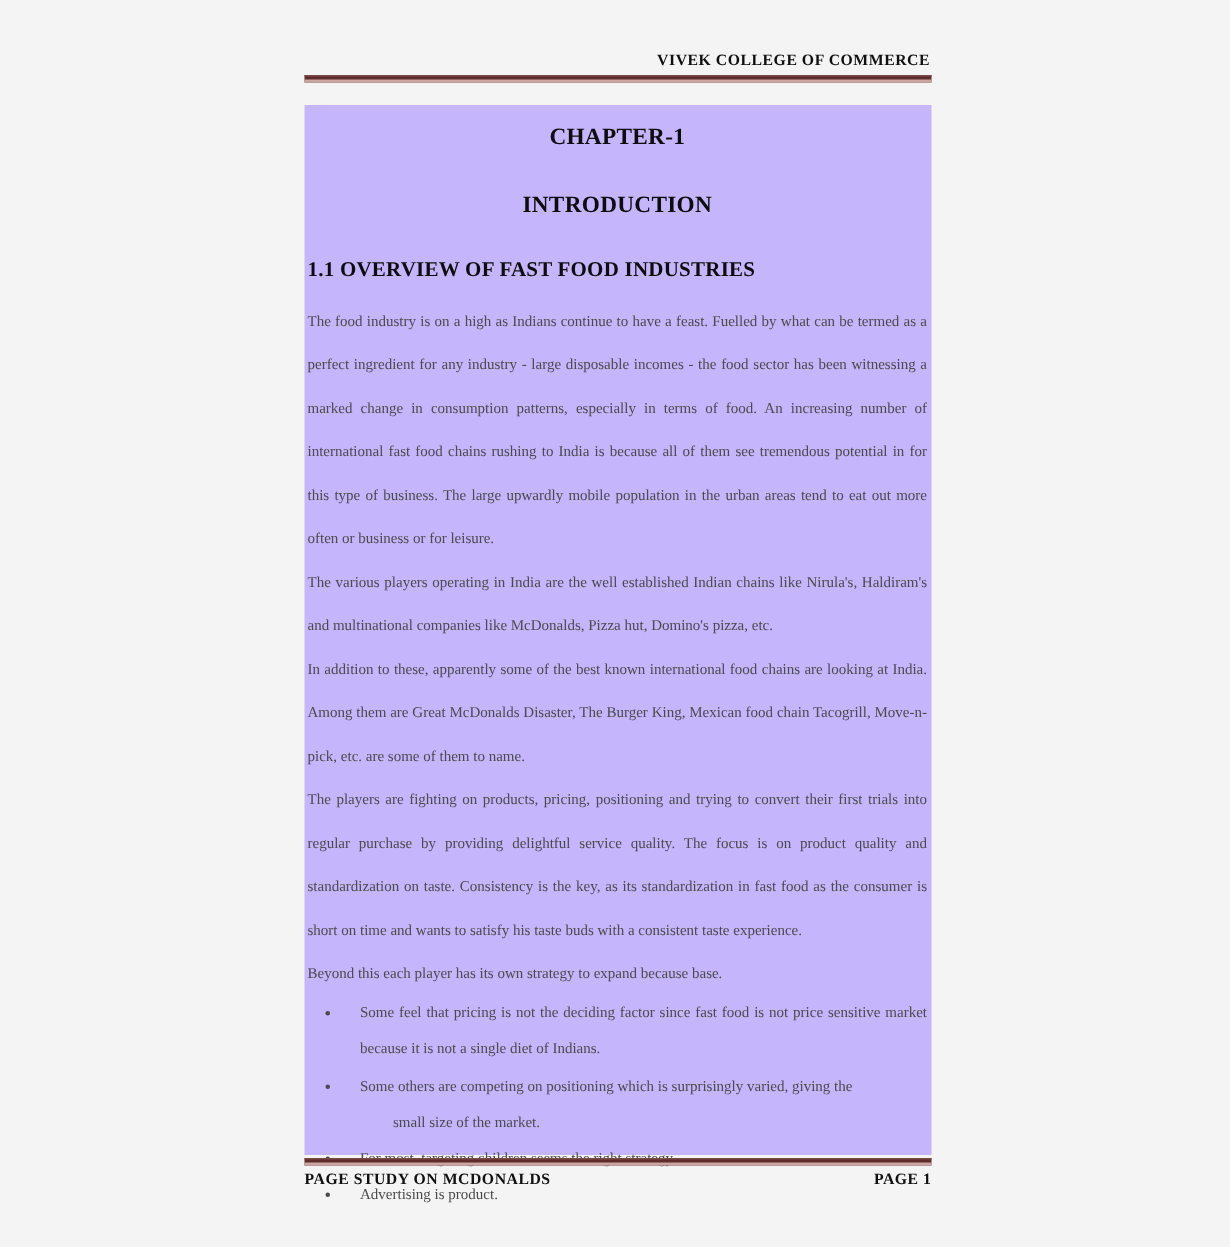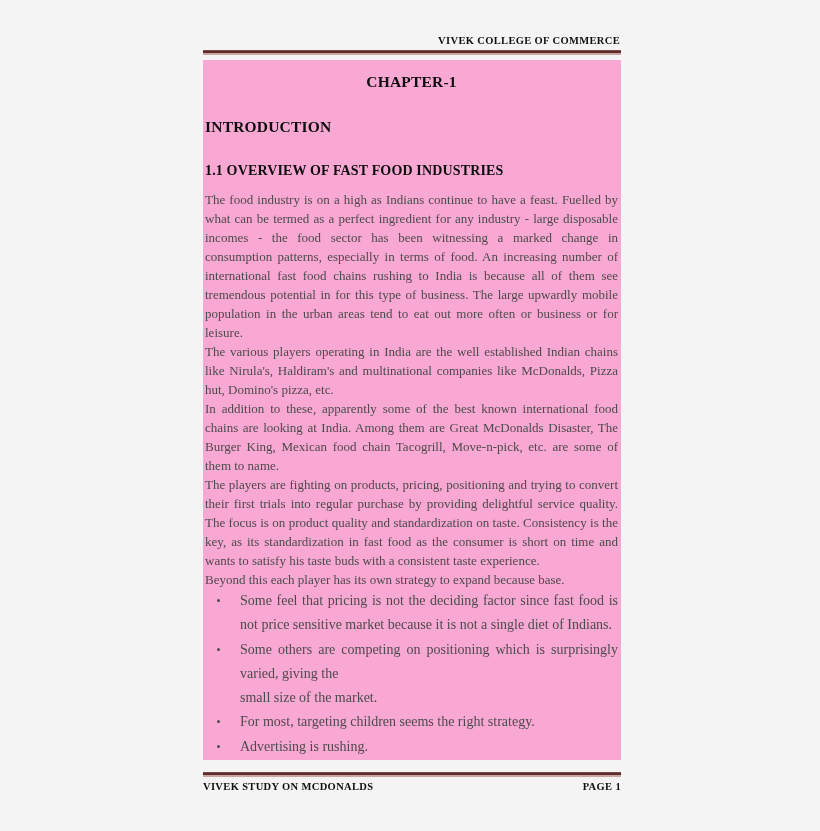--- a/index.html
+++ b/index.html
@@ -42,97 +42,99 @@
     background: #5e2c2c;
     border-top: 1px solid #7a4a46;
     border-bottom: 2px solid #c9a6a2;
     box-sizing: border-box;
   }
 
   
   .sheet {
     position: absolute;
     left: 203px;
-    top: 60px;
+    top: 70px;
     width: 418px;
     height: 700px;
-    background: #f9a8d4;
+    background: #c4b5fd;
   }
   .sheet-inner {
     padding: 0 3px 0 2px;
   }
 
   
   .chapter-heading {
     text-align: center;
     font-weight: bold;
     font-size: 15.5px;
     color: #0d0d0d;
     margin: 0;
     padding-top: 13px;
     letter-spacing: 0.2px;
   }
   .intro-heading {
+    text-align: center;
     font-weight: bold;
     font-size: 15.5px;
     color: #0d0d0d;
     margin: 0;
     padding-top: 27px;
     letter-spacing: 0.2px;
   }
   .section-heading {
     font-weight: bold;
     font-size: 14px;
     color: #0d0d0d;
     margin: 0;
     padding-top: 27px;
     letter-spacing: 0.15px;
   }
 
   
   .para {
     text-align: justify;
     text-justify: inter-word;
-    font-size: 13px;
-    line-height: 19px;
+    font-size: 10px;
+    line-height: 29px;
     color: #4b4b4b;
     margin: 0;
     padding-top: 11px;
   }
   .para.tight {
     padding-top: 0;
   }
 
   
   .bullets {
     list-style: none;
     margin: 0;
     padding: 0;
   }
   .bullets li {
     position: relative;
     padding-left: 35px;
     text-align: justify;
     text-justify: inter-word;
-    font-size: 14px;
+    font-size: 10px;
     line-height: 24.3px;
     color: #4b4b4b;
   }
   .bullets li .dot {
     position: absolute;
     left: 12px;
     top: 10px;
     width: 3px;
     height: 3px;
     background: #4b4b4b;
     border-radius: 50%;
   }
   .bullets li .cont {
     display: block;
     text-align: left;
+    margin-left: 22px;
   }
 
   
   .footer-block {
     position: absolute;
     left: 203px;
     top: 772px;
     width: 418px;
   }
   .footer-rule {
@@ -194,28 +196,28 @@
           <span class="dot"></span>
           <span>Some others are competing on positioning which is surprisingly varied, giving the</span>
           <span class="cont">small size of the market.</span>
         </li>
         <li>
           <span class="dot"></span>
           <span>For most, targeting children seems the right strategy.</span>
         </li>
         <li>
           <span class="dot"></span>
-          <span>Advertising is rushing.</span>
+          <span>Advertising is product.</span>
         </li>
       </ul>
 
     </div>
   </div>
 
   <div class="footer-block">
     <div class="footer-rule"></div>
     <div class="footer-row">
-      <div class="footer-left">VIVEK STUDY ON MCDONALDS</div>
+      <div class="footer-left">PAGE STUDY ON MCDONALDS</div>
       <div class="footer-right">PAGE 1</div>
     </div>
   </div>
 
 </div>
 
 </body></html>

